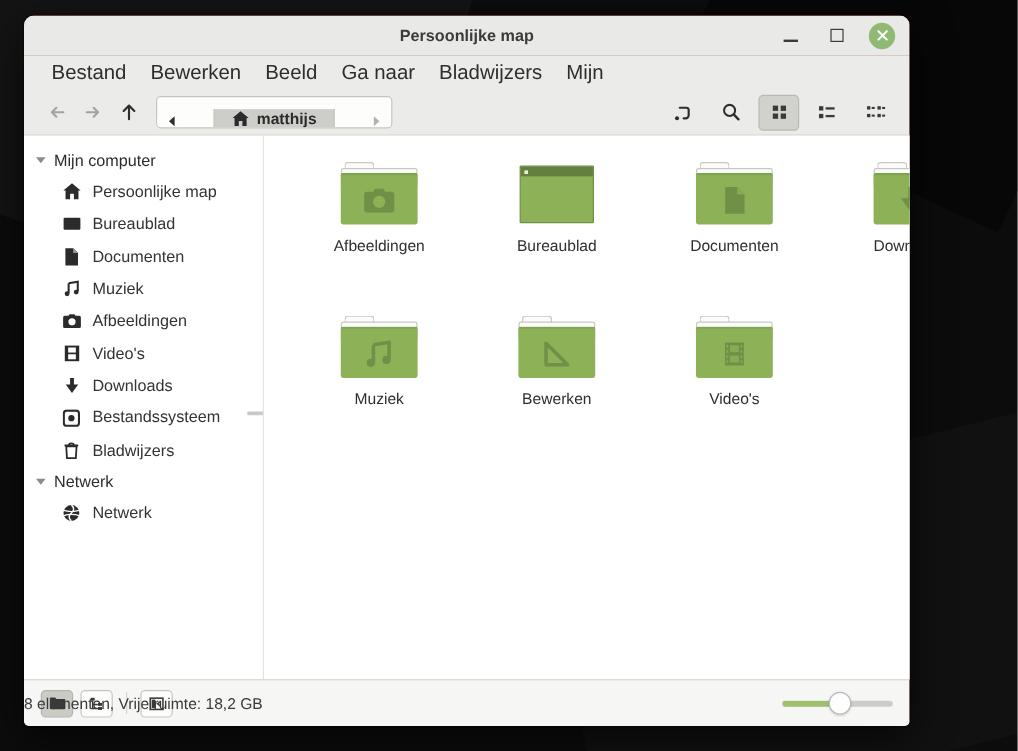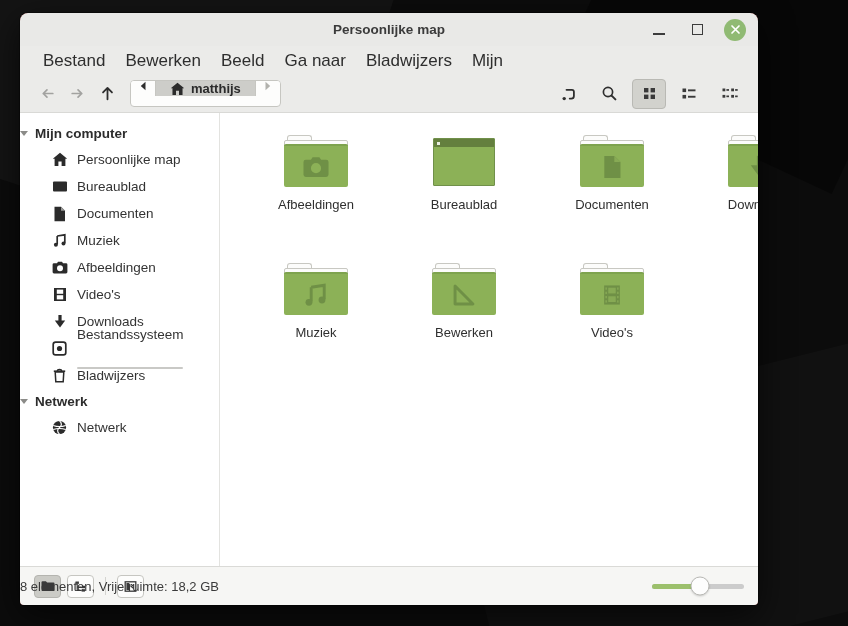--- a/index.html
+++ b/index.html
@@ -47,50 +47,50 @@
   .menu-item { padding:4px 10px; border-radius:3px; }
 
   
   .toolbar {
     height:38px; background:#ebebe9; flex:0 0 auto;
     display:flex; align-items:center; padding:0 12px;
     border-bottom:1px solid #d9d9d6;
   }
   .nav-btn { width:30px; height:28px; display:flex; align-items:center; justify-content:center; border-radius:4px; }
   .crumb-wrap {
-    margin-left:8px; height:27px; display:flex; align-items:flex-start;
-    background:#fdfdfc; border:1px solid #c6c6c1; border-radius:4px; overflow:hidden;
+    margin-left:8px; height:27px; display:flex; align-items:flex-end;
+    background:#fdfdfc; border:1px solid #c6c6c1; border-radius:4px; overflow:hidden;gap:23px;
   }
   .crumb-prev, .crumb-next { width:24px; display:flex; align-items:center; justify-content:center; background:#fdfdfc; }
   .crumb-current {
     display:flex; align-items:center; gap:6px; padding:0 14px;
     background:#cdcdc9; border-left:1px solid #c6c6c1; border-right:1px solid #c6c6c1;
     font-weight:700; font-size:13px; color:#2b2b2b;
   }
   .toolbar-right { margin-left:auto; display:flex; align-items:center; gap:6px; }
   .tool-btn { width:34px; height:30px; display:flex; align-items:center; justify-content:center; border-radius:4px; border:1px solid transparent; }
   .tool-btn.active { background:#d2d2cd; border-color:#b9b9b4; }
 
   
   .win-body { flex:1 1 auto; display:flex; min-height:0; background:#fff; }
   .sidebar {
     width:200px; flex:0 0 auto; background:#fff; border-right:1px solid #e3e3e0;
     padding-top:8px; font-size:13.5px; color:#333; overflow:hidden;
   }
   .side-section-header {
-    display:flex; align-items:center; gap:7px; padding:5px 8px 5px 0;
-    font-weight:700; color:#2c2c2c;text-align:center;
+    display:flex; align-items:center; gap:7px; padding:5px 8px 5px 10px;
+    font-weight:400; color:#2c2c2c;text-align:center;
   }
   .tri-down { width:0; height:0; border-left:4.5px solid transparent; border-right:4.5px solid transparent; border-top:5.5px solid #8b8b88; }
   .side-item {
     display:flex; align-items:center; gap:9px; padding:4.5px 8px 4.5px 31px; height:27px;
     color:#333;
   }
   .side-item .s-ico { width:17px; height:17px; flex:0 0 auto; display:flex; align-items:center; justify-content:center; color:#2b2b2b; }
-  .side-label-wrap { display:flex; flex-direction:column; line-height:1.1;gap:22px; }
+  .side-label-wrap { display:flex; line-height:1.1;gap:22px; }
   .usage-bar { width:106px; height:2.5px; background:#c9c9c6; margin-top:2px; border-radius:1px; overflow:hidden; }
   .usage-fill { height:100%; background:#8cb157; }
 
   
   .main { flex:1 1 auto; background:#fff; padding:18px 0 0 22px; }
   .file-grid { display:grid; grid-template-columns:repeat(4,148px); grid-auto-rows:122px; row-gap:6px; }
   .file-item { display:flex; flex-direction:column; align-items:center; padding-top:4px; }
   .file-label { margin-top:10px; font-size:13px; color:#2f2f2f; }
 
   

